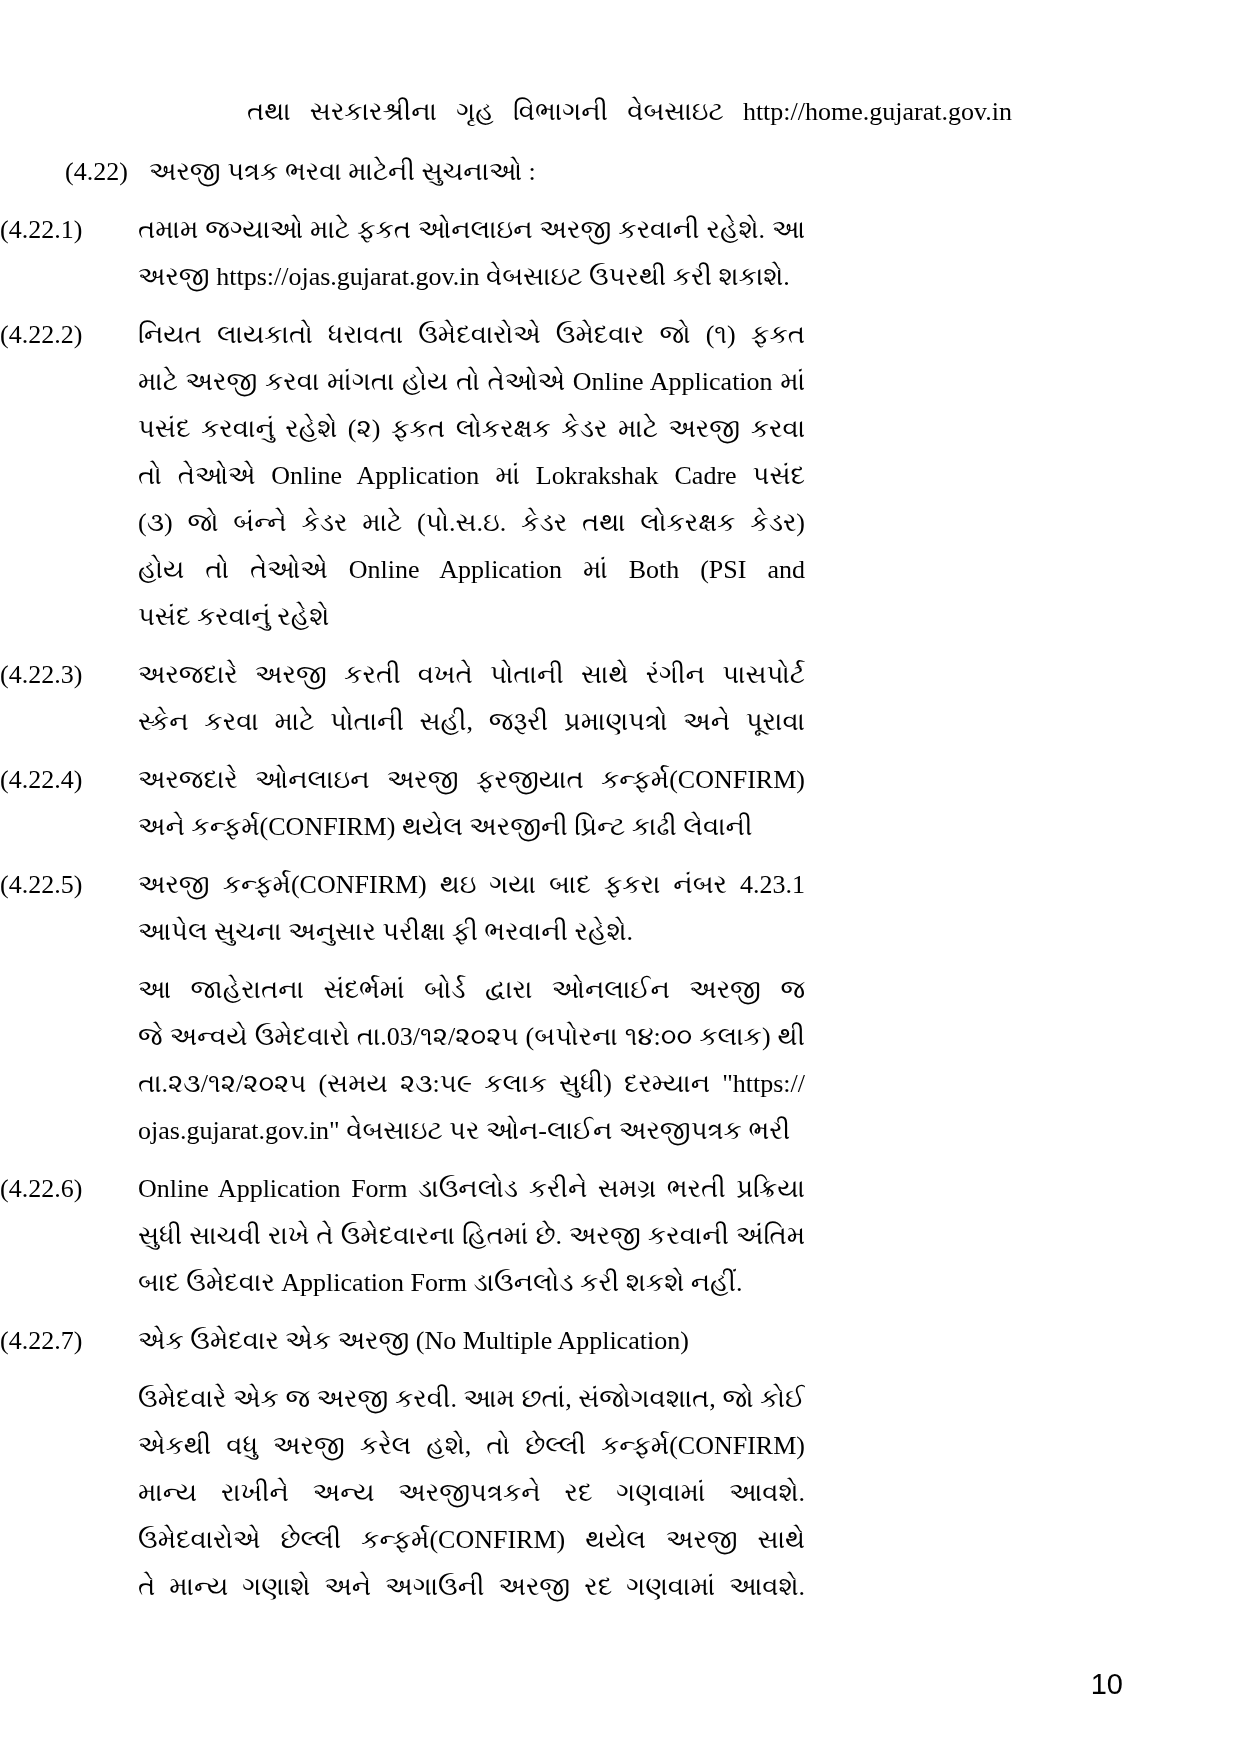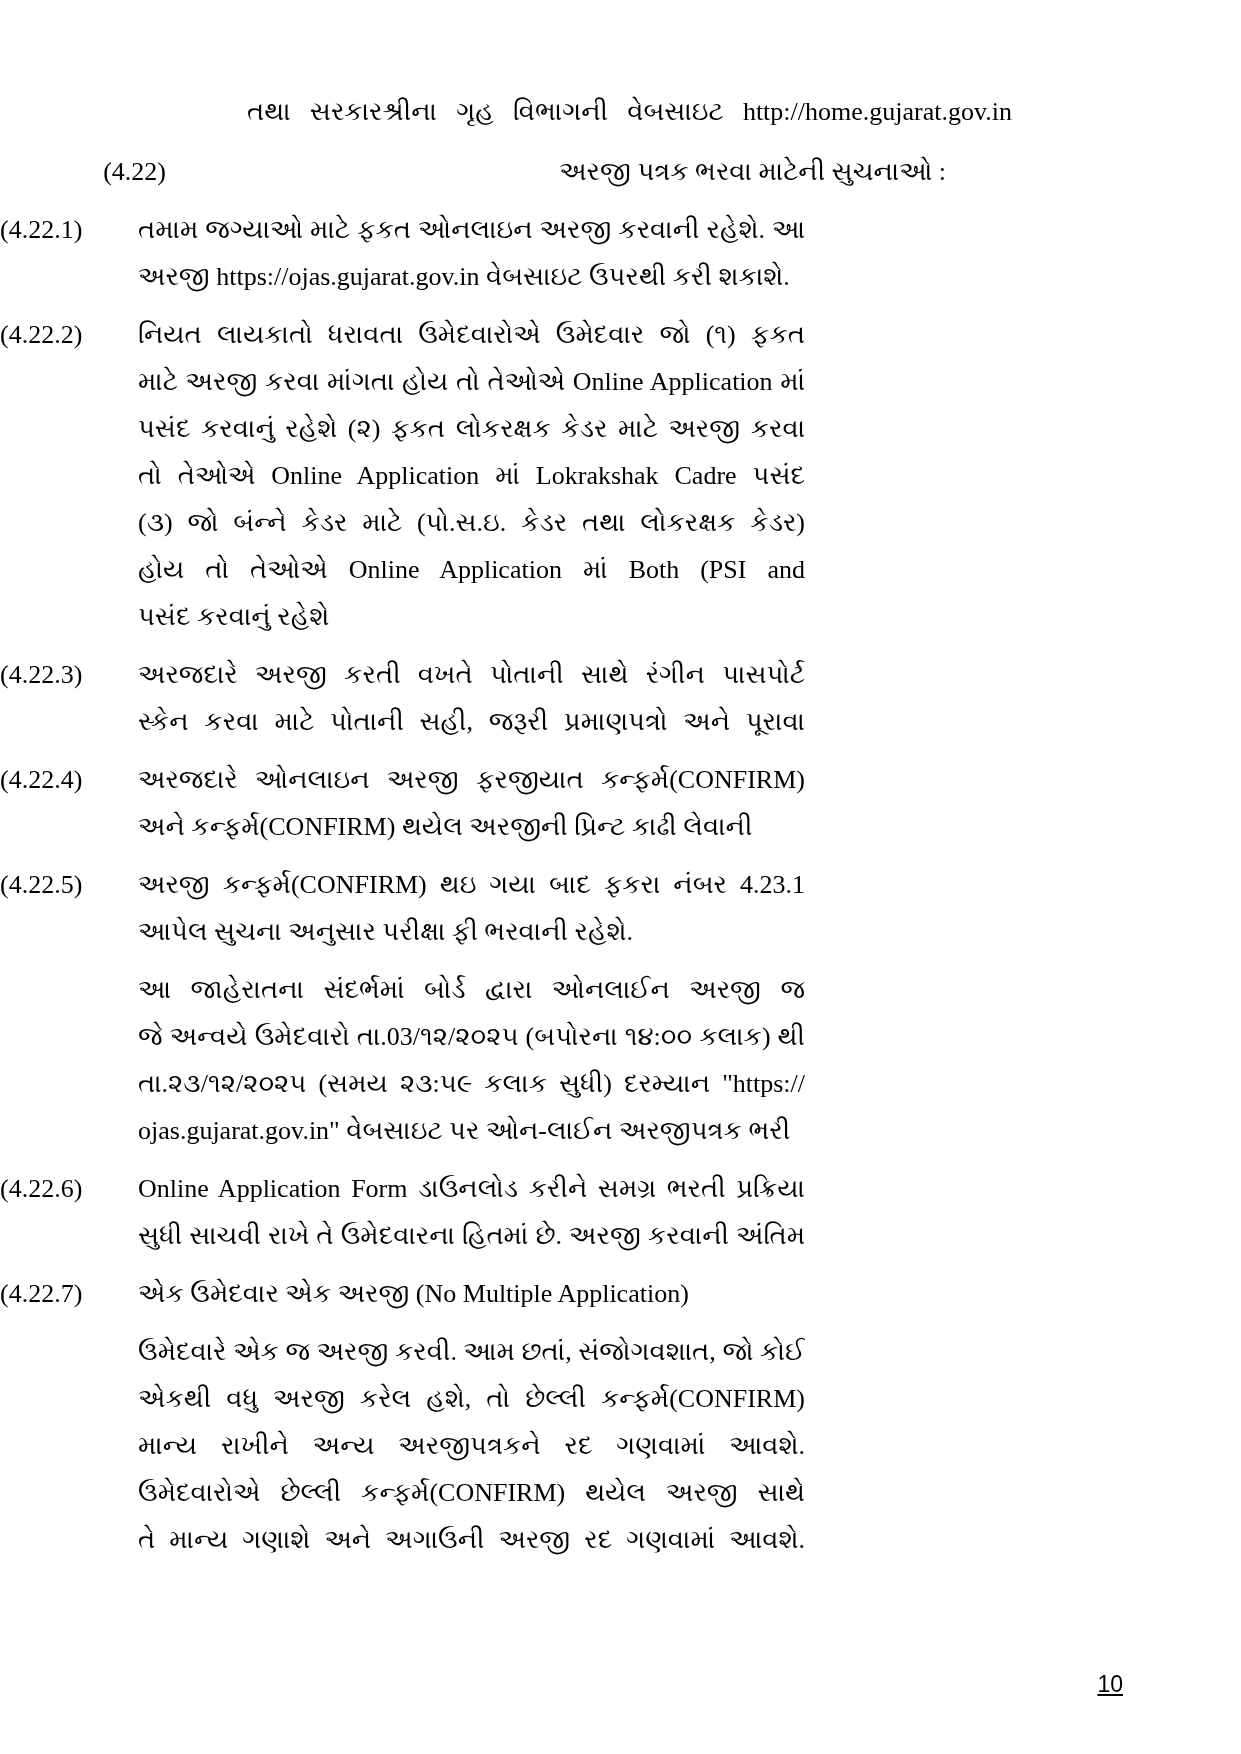--- a/index.html
+++ b/index.html
@@ -11,31 +11,31 @@
     font-family:"Liberation Serif", serif;
     color:#000;
     font-size:26px;
     overflow:hidden;
   }
   .content { position:absolute; top:88px; left:0; width:1241px; }
   .line { height:47px; line-height:47px; overflow:hidden; }
   .j { text-align:justify; text-align-last:justify; }
   .intro { margin:0 0 13px 247px; width:765px; }
   .item { display:flex; margin-bottom:11px; }
-  .sec-main { padding-left:82px;text-align:right; }
+  .sec-main { padding-left:65px; }
   .sec-main .label { flex:0 0 84px; }
   .sec-main .body { width:780px; }
   .sec-sub { }
   .sec-sub .label { flex:0 0 138px; }
   .sec-sub .body { width:667px; }
   .label { height:47px; line-height:47px; }
   .pageno {
     position:absolute; right:118px; bottom:58px;
     font-family:"Liberation Sans", sans-serif;
-    font-size:23px; line-height:23px;text-decoration:underline;
+    font-size:29px; line-height:23px;
   }
 </style>
 </head>
 <body>
 
 <div class="page">
   <div class="content">
 
     <div class="intro">
       <div class="line j">તથા સરકારશ્રીના ગૃહ વિભાગની વેબસાઇટ http://home.gujarat.gov.in તેમજ સામાન્ય</div>
@@ -101,20 +101,21 @@
         <div class="line j">તા.૨૩/૧૨/૨૦૨૫ (સમય ૨૩:૫૯ કલાક સુધી) દરમ્યાન "https://</div>
         <div class="line">ojas.gujarat.gov.in" વેબસાઇટ પર ઓન-લાઈન અરજીપત્રક ભરી શકશે.</div>
       </div>
     </div>
 
     <div class="item sec-sub">
       <div class="label">(4.22.6)</div>
       <div class="body">
         <div class="line j">Online Application Form ડાઉનલોડ કરીને સમગ્ર ભરતી પ્રક્રિયા પૂર્ણ ન થાય ત્યાં</div>
         <div class="line j">સુધી સાચવી રાખે તે ઉમેદવારના હિતમાં છે. અરજી કરવાની અંતિમ તારીખ</div>
+        <div class="line">બાદ ઉમેદવાર Application Form ડાઉનલોડ કરી શકશે નહીં.</div>
       </div>
     </div>
 
     <div class="item sec-sub">
       <div class="label">(4.22.7)</div>
       <div class="body">
         <div class="line">એક ઉમેદવાર એક અરજી (No Multiple Application)</div>
       </div>
     </div>
 

